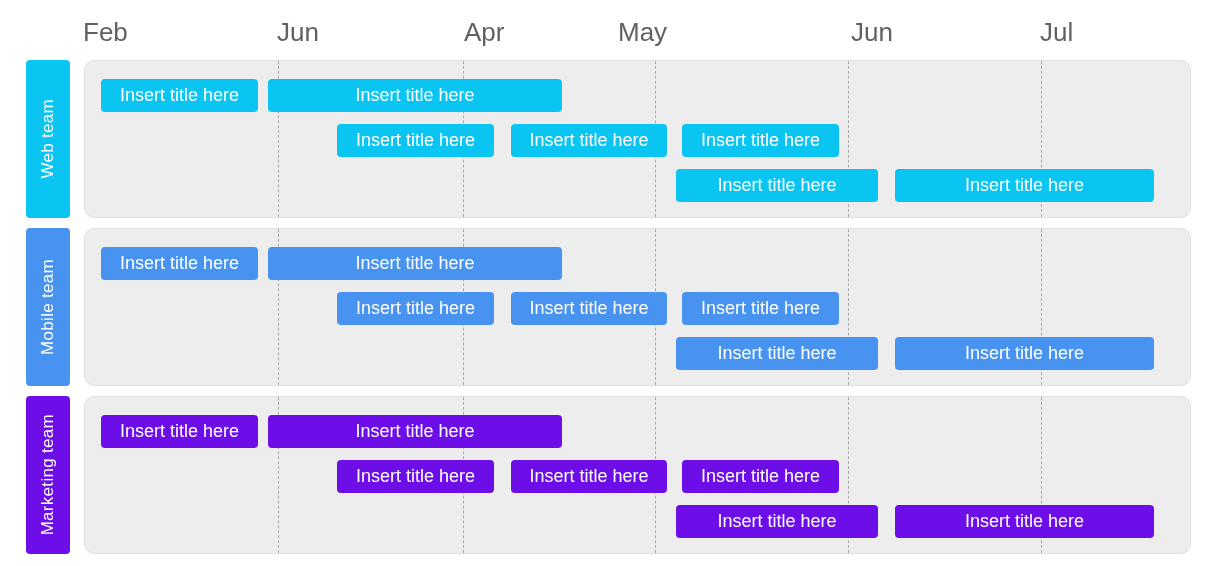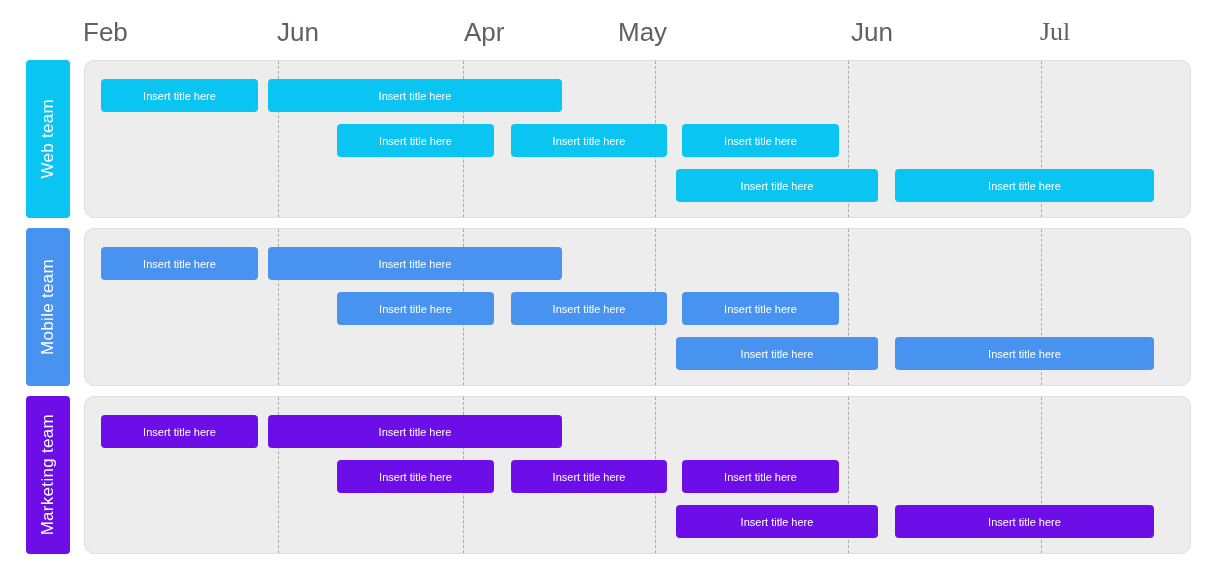--- a/index.html
+++ b/index.html
@@ -28,34 +28,34 @@
     border:1px solid var(--panel-border,#e0e0e0);
     border-radius:10px;box-sizing:border-box;overflow:hidden;
   }
   .grid{
     position:absolute;top:0;bottom:0;width:0;
     border-left:1px dashed var(--gridline,#ababab);
   }
   .bar{
     position:absolute;height:33px;border-radius:4px;
     display:flex;align-items:center;justify-content:center;
-    color:var(--bar-text,#ffffff);font-size:11px;
+    color:var(--bar-text,#ffffff);font-size:18px;
     cursor:pointer;white-space:nowrap;box-sizing:border-box;
   }
 </style>
 </head>
 <body>
 
 <div id="app">
     <div class="month" style="left: 83px;">Feb</div>
     <div class="month" style="left: 277px;">Jun</div>
     <div class="month" style="left: 464px;">Apr</div>
     <div class="month" style="left: 618px;">May</div>
     <div class="month" style="left: 851px;">Jun</div>
-    <div class="month" style="left: 1040px; font-family: Liberation Serif, serif;">Jul</div>
+    <div class="month" style="left: 1040px;">Jul</div>
     <div class="lane-label" style="top: 60px; height: 158px; background: rgb(10, 197, 242);">
       <span>Web team</span>
     </div>
     <div class="panel" style="top: 60px; height: 158px;">
       <div class="grid" style="left: 193px;"></div>
       <div class="grid" style="left: 378px;"></div>
       <div class="grid" style="left: 570px;"></div>
       <div class="grid" style="left: 763px;"></div>
       <div class="grid" style="left: 956px;"></div>
       <div class="bar" style="left: 16px; top: 18px; width: 157px; height: 33px; background: rgb(10, 197, 242);">Insert title here</div>

